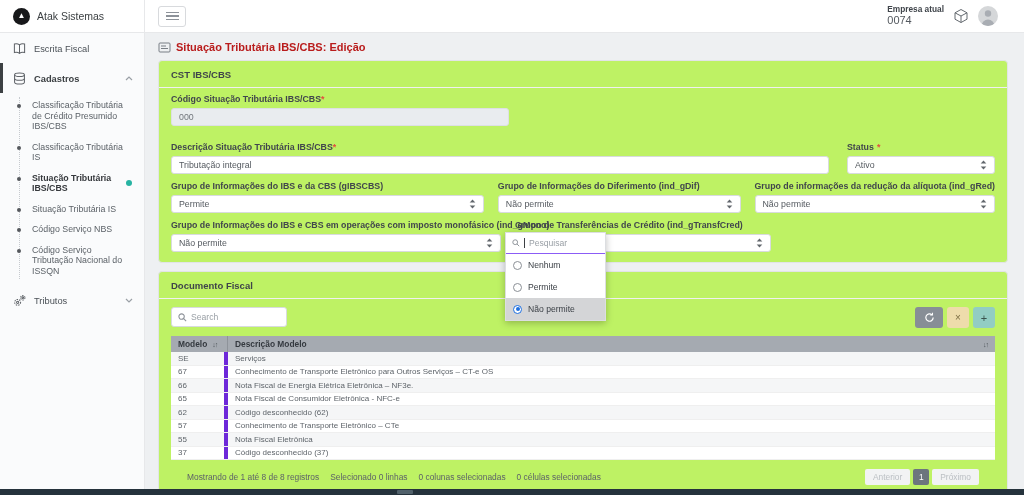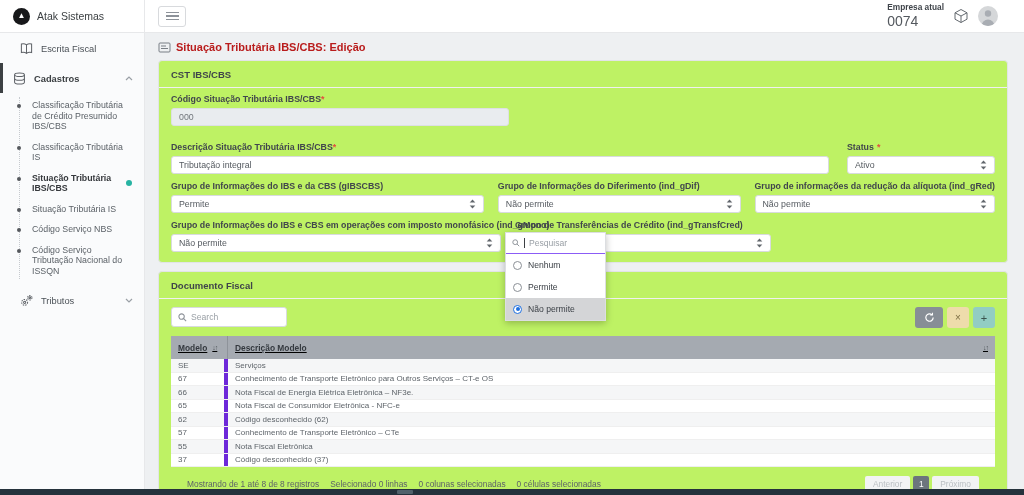--- a/index.html
+++ b/index.html
@@ -10,27 +10,27 @@
   
   .topbar { position:absolute; left:0; top:0; width:1024px; height:33px; background:#fff; border-bottom:1px solid #e7e8ea; display:flex; align-items:center; z-index:5; }
   .brand { width:145px; height:100%; display:flex; align-items:center; gap:7px; padding-left:13px; border-right:1px solid #e7e8ea; }
   .logo { width:17px; height:17px; border-radius:50%; background:#17181a; color:#fff; display:flex; align-items:center; justify-content:center; font-size:8px; line-height:1; }
   .brand-name { font-size:10.5px; color:#3c4043; }
   .hamburger { margin-left:13px; width:28px; height:21px; border:1px solid #d8dadd; border-radius:3px; background:#fff; display:flex; flex-direction:column; justify-content:center; align-items:center; gap:2px; cursor:pointer; }
   .hamburger i { display:block; width:13px; height:1.5px; background:#8d9299; }
   .top-right { margin-left:auto; display:flex; align-items:center; gap:9px; padding-right:26px; }
   .company { line-height:1.15; }
   .company-label { font-size:8.3px; font-weight:bold; color:#3f444a; }
-  .company-code { font-size:14px; color:#53585e; }
+  .company-code { font-size:11px; color:#53585e; }
   .cube-icon svg { display:block; }
   .avatar { width:20px; height:20px; border-radius:50%; background:#d5d7d9; overflow:hidden; display:flex; align-items:flex-end; justify-content:center; }
 
   
   .sidebar { position:absolute; left:0; top:33px; width:145px; bottom:6px; background:#fafbfc; border-right:1px solid #e7e8ea; z-index:4; }
-  .side-item { display:flex; align-items:center; gap:8px; padding:9px 11px 8px 20px; font-size:9.3px; color:#4b5157; cursor:pointer; }
+  .side-item { display:flex; align-items:center; gap:8px; padding:9px 11px 8px 13px; font-size:9.3px; color:#4b5157; cursor:pointer; }
   .side-item .chev { margin-left:auto; }
   .side-item.section-active { border-left:3px solid #3c4043; padding-left:10px; }
   .side-item.section-active .side-label { font-weight:bold; color:#3c4043; }
   .submenu { position:relative; padding:2px 0 4px 0; }
   .submenu:before { content:""; position:absolute; left:19px; top:4px; bottom:6px; border-left:1px dotted #c6cacf; }
   .sub-item { position:relative; padding:5px 18px 5px 32px; font-size:8.8px; line-height:10.5px; color:#5b6167; cursor:pointer; }
   .sub-item .bullet { position:absolute; left:17px; top:9px; width:4px; height:4px; border-radius:50%; background:#54585d; }
   .sub-item.active .sub-label { font-weight:bold; color:#36393d; }
   .active-dot { position:absolute; right:12px; top:50%; margin-top:-3px; width:6px; height:6px; border-radius:50%; background:#27b3a2; }
 
@@ -75,21 +75,21 @@
   .searchbox { width:116px; height:20px; border:1px solid #d8dbde; border-radius:3px; background:#fff; display:flex; align-items:center; padding:0 6px; gap:4px; }
   .searchbox input { border:0; outline:0; width:100%; font-size:8.6px; color:#555a60; font-family:"Liberation Sans", sans-serif; background:transparent; }
   .searchbox input::placeholder { color:#9aa0a6; }
   .btn-group { margin-left:auto; display:flex; gap:4px; }
   .tbtn { height:21px; border:0; border-radius:3px; display:flex; align-items:center; justify-content:center; cursor:pointer; font-family:"Liberation Sans", sans-serif; }
   .tbtn.refresh { width:28px; background:#878e96; }
   .tbtn.cancel { width:22px; background:#eedcab; color:#7e7045; font-size:10px; }
   .tbtn.add { width:22px; background:#92cdc3; color:#39534d; font-size:11px; }
 
   .gtable { margin:0 12px; }
-  .thead { display:flex; background:#a5aab1; height:23px; align-items:flex-start;text-decoration:underline; }
+  .thead { display:flex; background:#a5aab1; height:16px; align-items:flex-start; }
   .th { font-size:8.4px; font-weight:bold; color:#34393f; display:flex; align-items:center; padding:0 7px; height:100%; }
   .th-modelo { width:57px; border-right:1px solid #8e939a; }
   .th-desc { flex:1; }
   .sort { font-size:7px; color:#4c5157; letter-spacing:-1px; margin-left:5px; }
   .th-desc .sort { margin-left:auto; }
   .trow { display:flex; height:13.5px; align-items:center; border-bottom:1px solid #efefef; background:#fff; }
   .trow.odd { background:#f5f6f7; }
   .td { font-size:8px; color:#5e646a; padding:0 7px; overflow:hidden; white-space:nowrap; }
   .td-modelo { width:57px; border-right:4px solid #6d28d9; align-self:stretch; display:flex; align-items:center; }
   .td-desc { flex:1; }

